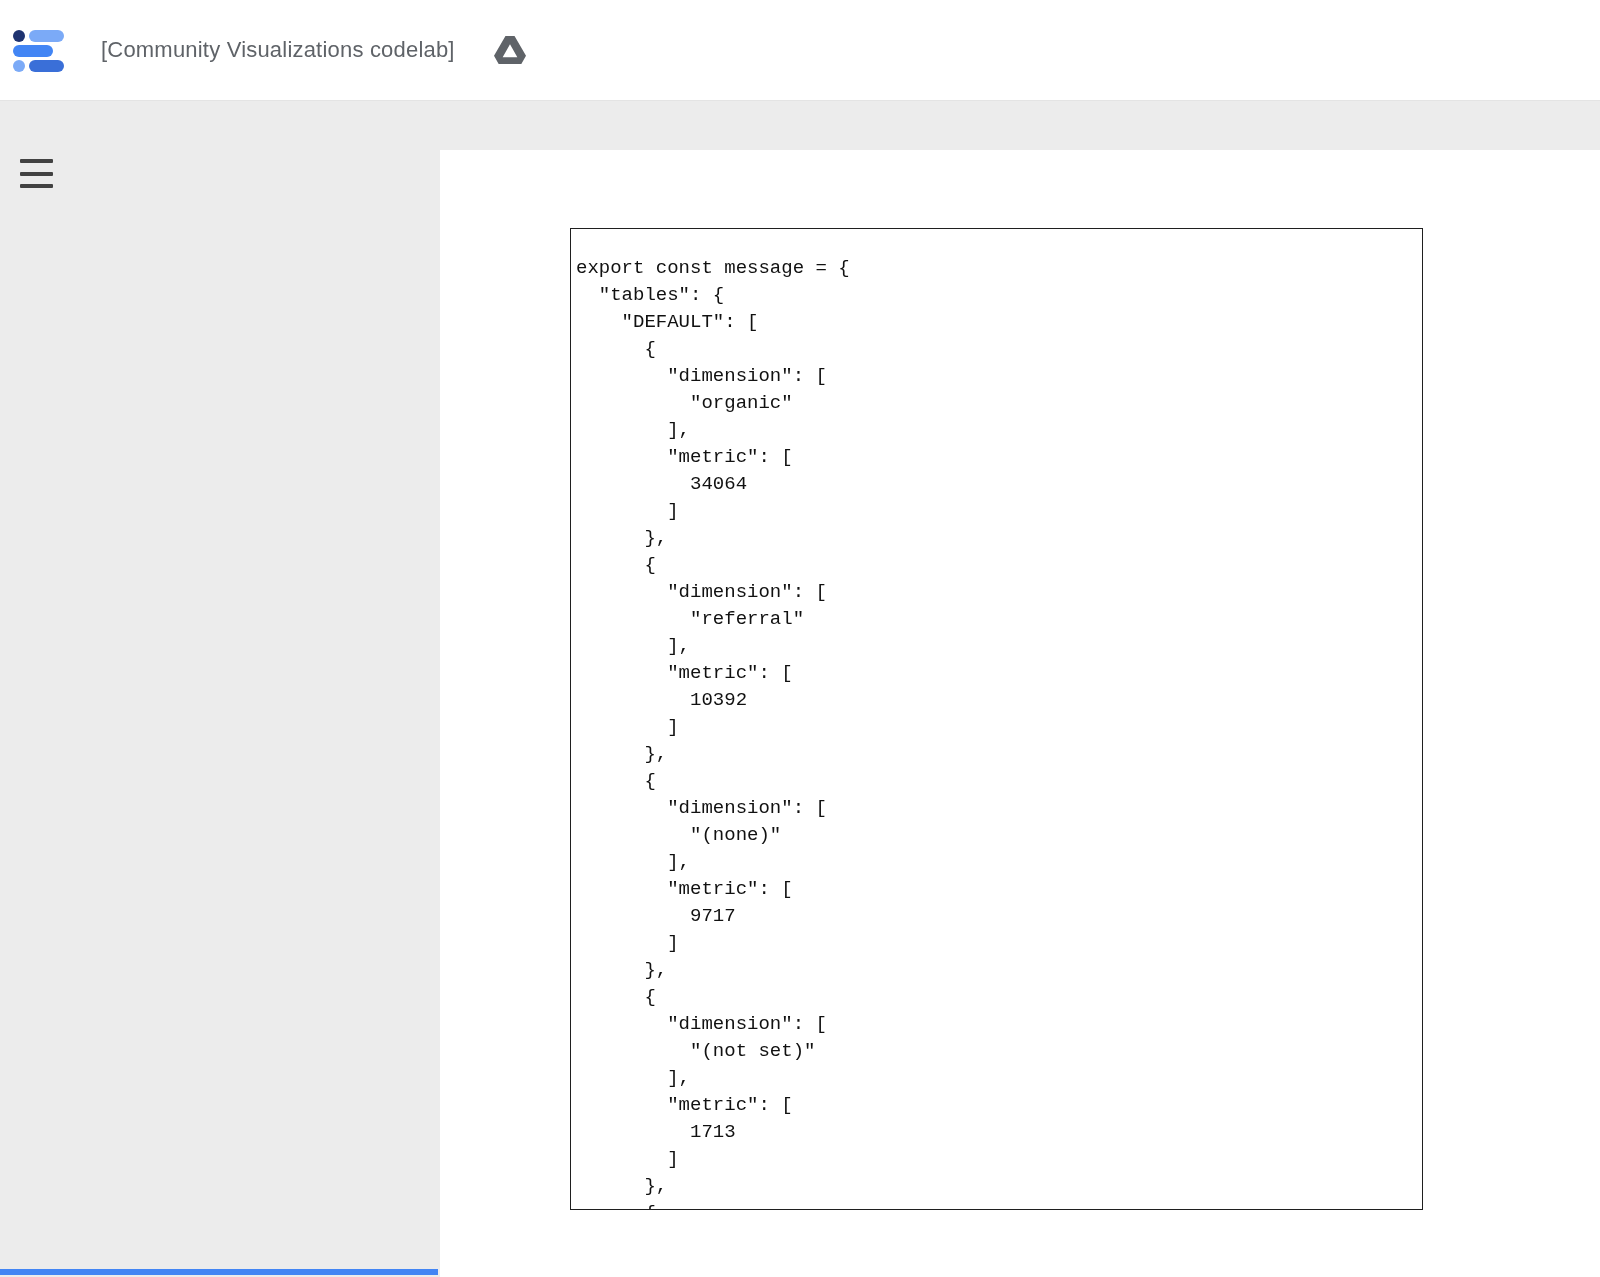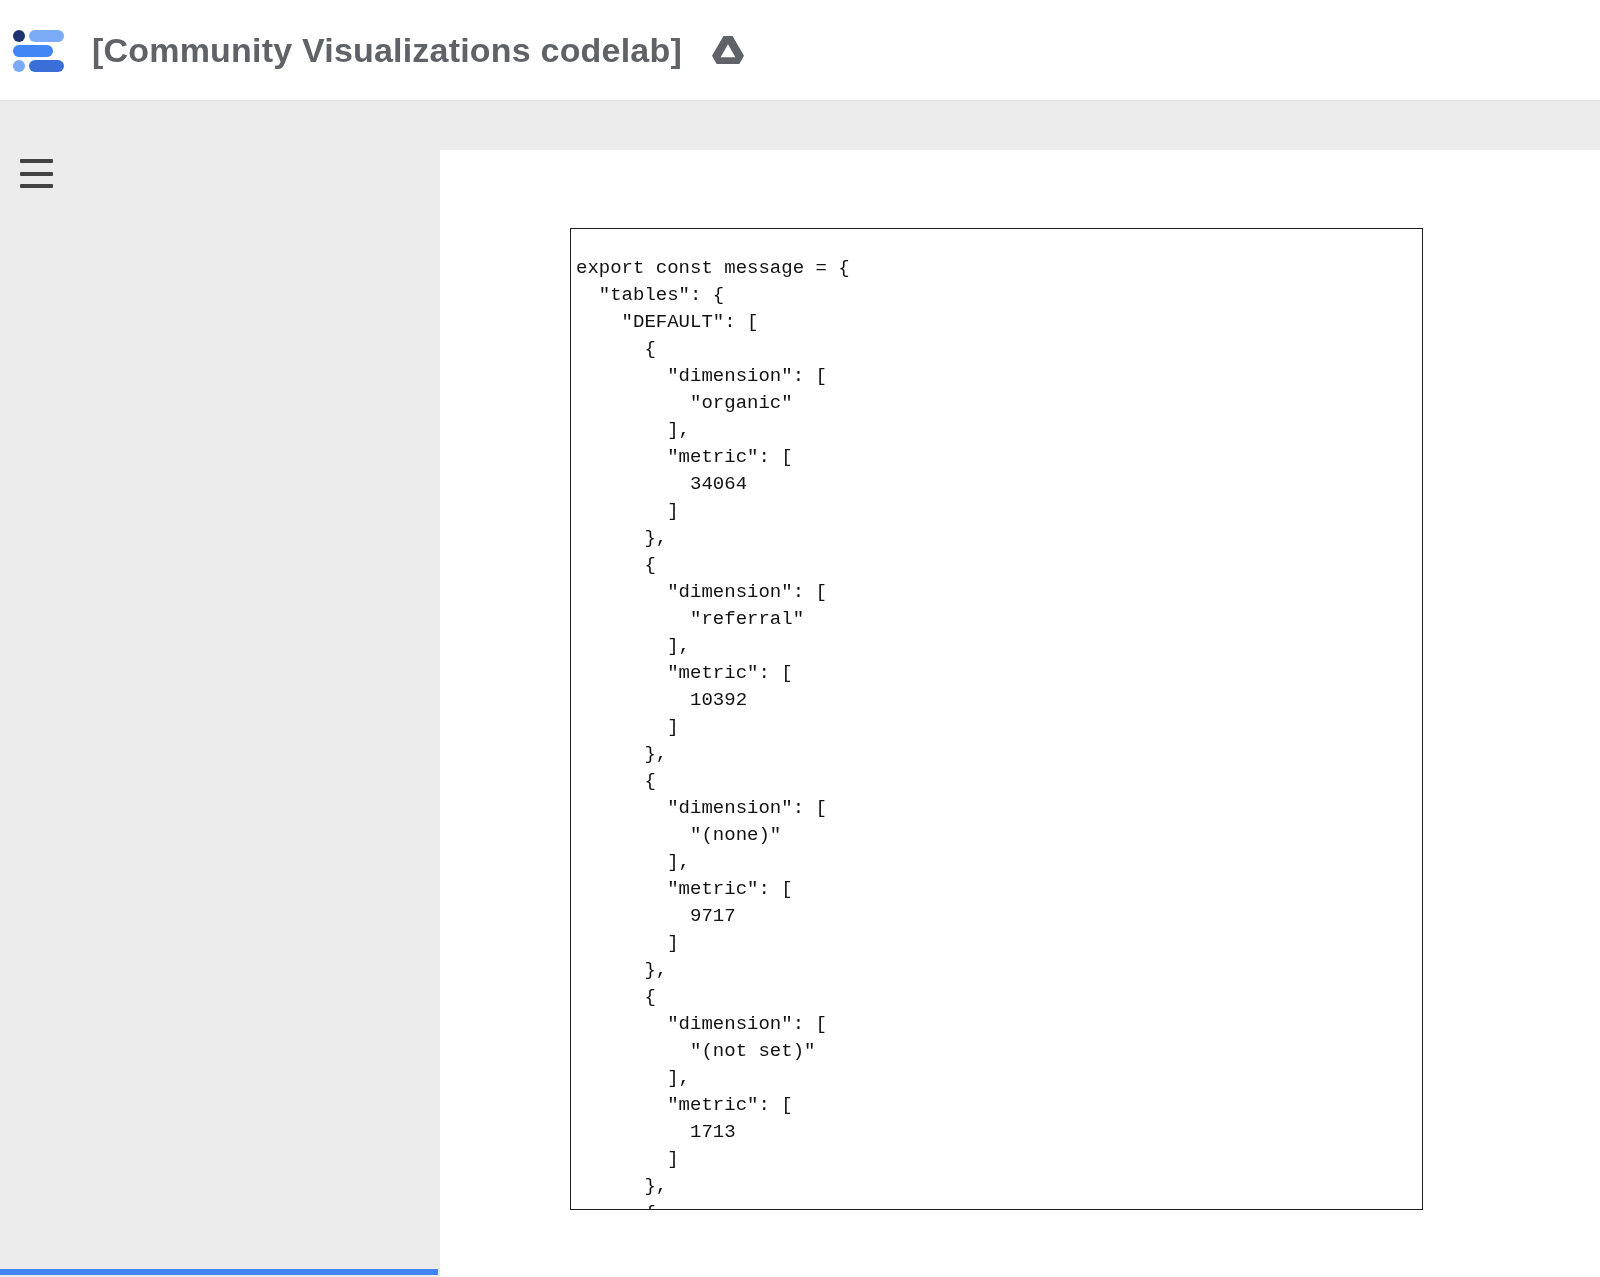--- a/index.html
+++ b/index.html
@@ -27,23 +27,23 @@
     z-index: 2;
   }
   .logo {
     width: 52px;
     height: 52px;
     margin-right: 24px;
     flex: 0 0 auto;
     cursor: pointer;
   }
   .report-title {
-    margin: 4px;
-    font-size: 34px;
-    font-weight: 700;
+    margin: 13px;
+    font-size: 22px;
+    font-weight: 400;
     color: var(--title-gray, #5f6368);
     letter-spacing: 0.2px;
     white-space: nowrap;
   }
   .drive-icon {
     margin-left: 26px;
     width: 32px;
     height: 28px;
     flex: 0 0 auto;
     cursor: pointer;

